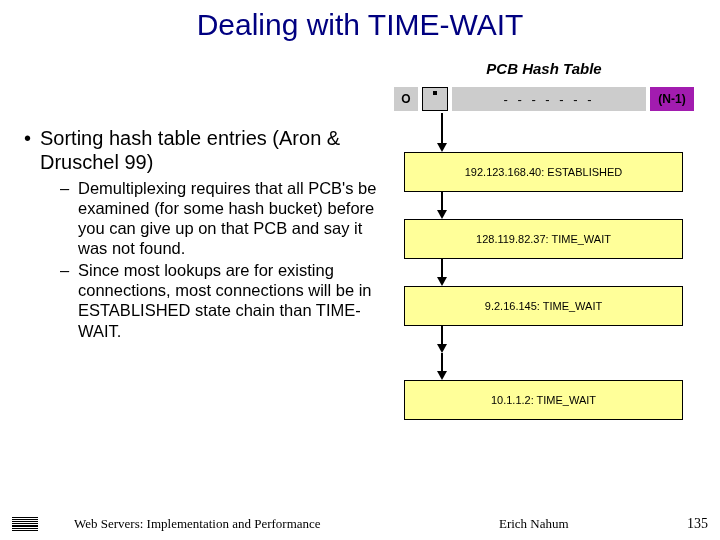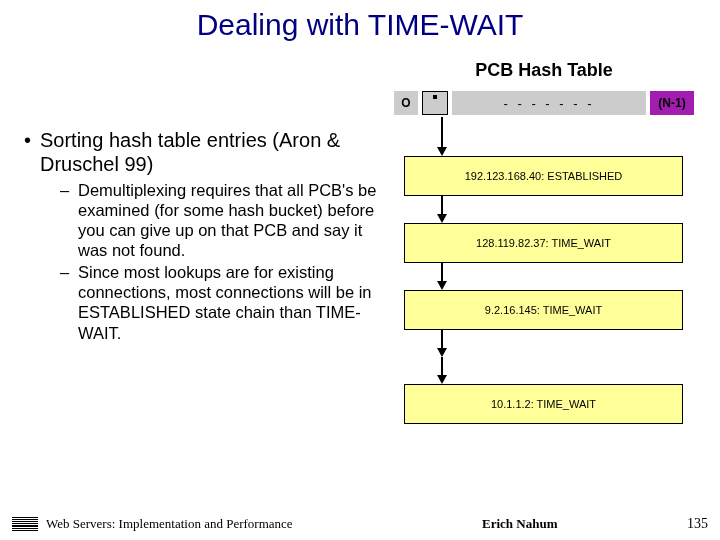--- a/index.html
+++ b/index.html
@@ -58,24 +58,25 @@
     margin-bottom: 2px;
   }
   .sub-item::before {
     content: "–";
     position: absolute;
     left: 0;
     top: 0;
   }
   .diagram-title {
     text-align: center;
-    font-size: 18px;
+    font-size: 15px;
     font-weight: bold;
     margin-bottom: 10px;
     margin-top: 8px;
+    font-style: italic;
   }
   .hash-row {
     display: flex;
     align-items: stretch;
     height: 24px;
     margin-bottom: 2px;
     position: relative;
   }
   .hash-cell-o {
     background: #cccccc;
@@ -163,36 +164,37 @@
   .footer {
     position: absolute;
     bottom: 8px;
     left: 0;
     right: 0;
     display: flex;
     align-items: center;
     padding: 0 12px;
     font-family: "Comic Sans MS", cursive;
     font-size: 13px;
+    gap: 28px;
   }
   .ibm-logo {
     display: flex;
     flex-direction: column;
     gap: 1px;
     width: 26px;
     height: 14px;
     margin-right: 8px;
   }
   .ibm-logo .bar {
     height: 1px;
     background: #000;
   }
   .ibm-logo .bar.w1 { width: 100%; }
   .footer-left { flex: 0 0 auto; }
-  .footer-center { flex: 1; text-align: center; padding-left: 60px; font-weight: bold; }
+  .footer-center { flex: 1; text-align: center; padding-left: 60px; }
   .footer-right { flex: 0 0 auto; font-size: 14px; }
 </style>
 </head>
 <body>
 
 <div class="title">Dealing with TIME-WAIT</div>
 
 <div class="content">
   <div class="left-col">
     <div class="bullet-main">Sorting hash table entries (Aron &amp; Druschel 99)</div>

